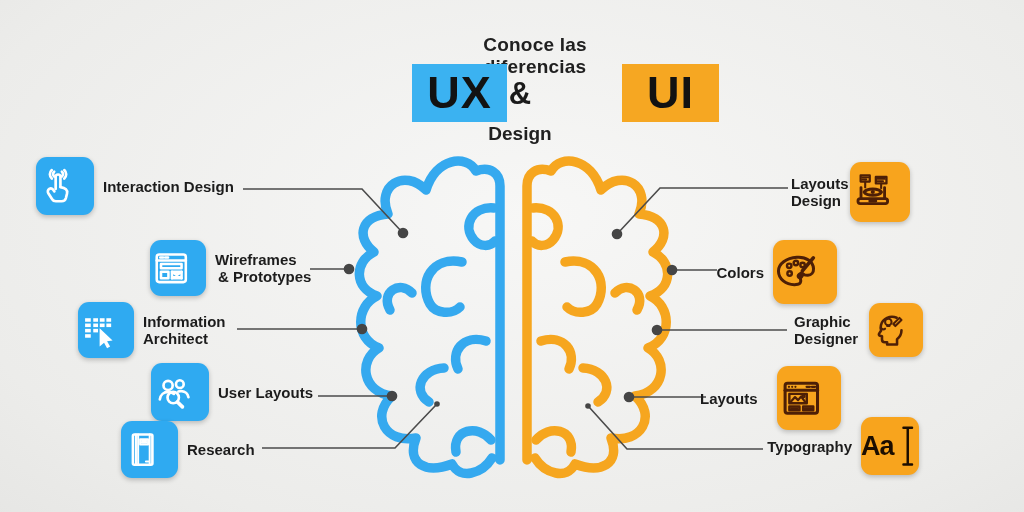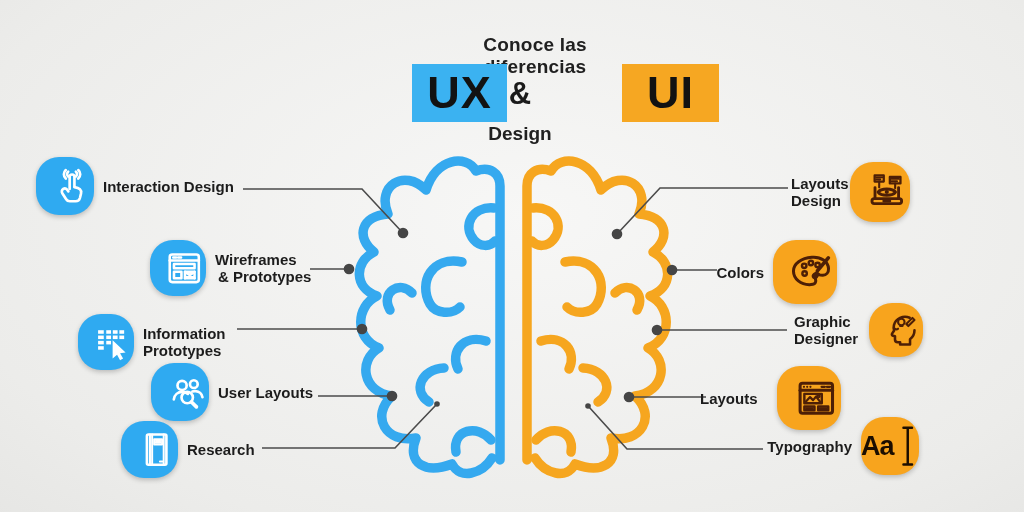--- a/index.html
+++ b/index.html
@@ -26,22 +26,22 @@
     font-size:31px;font-weight:800;color:#1a1a1a;}
   .design-word{position:absolute;left:468px;top:123px;width:104px;text-align:center;
     font-size:19px;font-weight:700;color:#202020;}
 
   
   .item{position:absolute;display:flex;align-items:center;}
   .label{font-size:15px;line-height:17px;font-weight:700;color:#1c1c1c;}
   .label span{display:block;}
   .left-item .label{margin-left:9px;}
   .right-item .label{margin-right:9px;}
-  .iconbox{flex:0 0 auto;display:flex;align-items:center;justify-content:flex-end;
-    border-radius:23px;box-shadow:0 2px 5px rgba(0,0,0,.22);}
+  .iconbox{flex:0 0 auto;display:flex;align-items:center;justify-content:space-between;
+    border-radius:11px;box-shadow:0 2px 5px rgba(0,0,0,.22);}
   .iconbox.blue{background:#2FAAF1;}
   .iconbox.orange{background:#F8A41D;}
   .iconbox svg{width:76%;height:76%;}
   .glyph{fill:none;stroke-linecap:round;stroke-linejoin:round;}
   .w{stroke:#ffffff;stroke-width:1.45;}
   .wf{fill:#ffffff;stroke:none;}
   .b{stroke:#4D1F06;stroke-width:1.5;}
   .bf{fill:#4D1F06;stroke:none;}
   .aa-text{font-size:27px;font-weight:800;color:#1c0e00;letter-spacing:-1px;}
   .caret-svg{margin-left:2px;}
@@ -135,40 +135,40 @@
         <rect class="w" x="12.4" y="14" width="5.4" height="3.6"></rect>
         <path class="w" d="M12.4 14l5.4 3.6M17.8 14l-5.4 3.6"></path>
       </svg>
     </div>
     <div class="label">
       <span>Wireframes</span>
       <span style="padding-left:3px">&amp; Prototypes</span>
     </div>
   </div>
 
-  <div class="item left-item" style="left:78px;top:314px;height:56px">
+  <div class="item left-item" style="left:78px;top:302px;height:56px">
     <div class="iconbox blue" style="width:56px;height:56px">
       <svg viewBox="0 0 24 24" class="glyph">
         <rect class="wf" x="4" y="5.2" width="3.2" height="2"></rect>
         <rect class="wf" x="4" y="8.2" width="3.2" height="2"></rect>
         <rect class="wf" x="4" y="11.2" width="3.2" height="2"></rect>
         <rect class="wf" x="4" y="14.2" width="3.2" height="2"></rect>
         <rect class="wf" x="8.6" y="5.2" width="2.7" height="2"></rect>
         <rect class="wf" x="12.3" y="5.2" width="2.7" height="2"></rect>
         <rect class="wf" x="16" y="5.2" width="2.7" height="2"></rect>
         <rect class="wf" x="8.6" y="8.2" width="2.7" height="2"></rect>
         <rect class="wf" x="12.3" y="8.2" width="2.7" height="2"></rect>
         <rect class="wf" x="16" y="8.2" width="2.7" height="2"></rect>
         <rect class="wf" x="8.6" y="11.2" width="2.7" height="2"></rect>
         <path class="wf" d="M12.2 10.8l7.3 7-3.1.4 1.7 2.9-1.7 1-1.7-3-2.5 2.1z"></path>
       </svg>
     </div>
     <div class="label">
       <span>Information</span>
-      <span>Prototypes</span>
+      <span>Architect</span>
     </div>
   </div>
 
   <div class="item left-item" style="left:151px;top:363px;height:58px">
     <div class="iconbox blue" style="width:58px;height:58px">
       <svg viewBox="0 0 24 24" class="glyph">
         <circle class="w" cx="9.3" cy="8.4" r="2.5"></circle>
         <path class="w" d="M4.8 16c.3-2.4 2.2-4.1 4.6-4.1 1.2 0 2.3.4 3.1 1.1"></path>
         <circle class="w" cx="15.7" cy="7.7" r="2.1"></circle>
         <path class="w" d="M14.9 11.7c.6-.2 1.2-.3 1.8-.2 1.9.1 3.4 1.5 3.7 3.3"></path>

